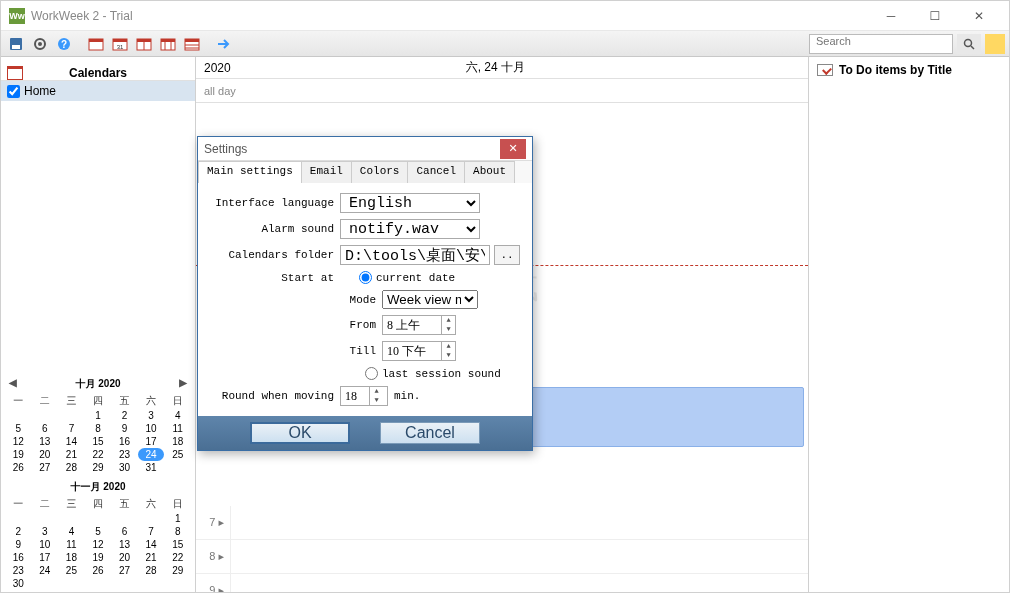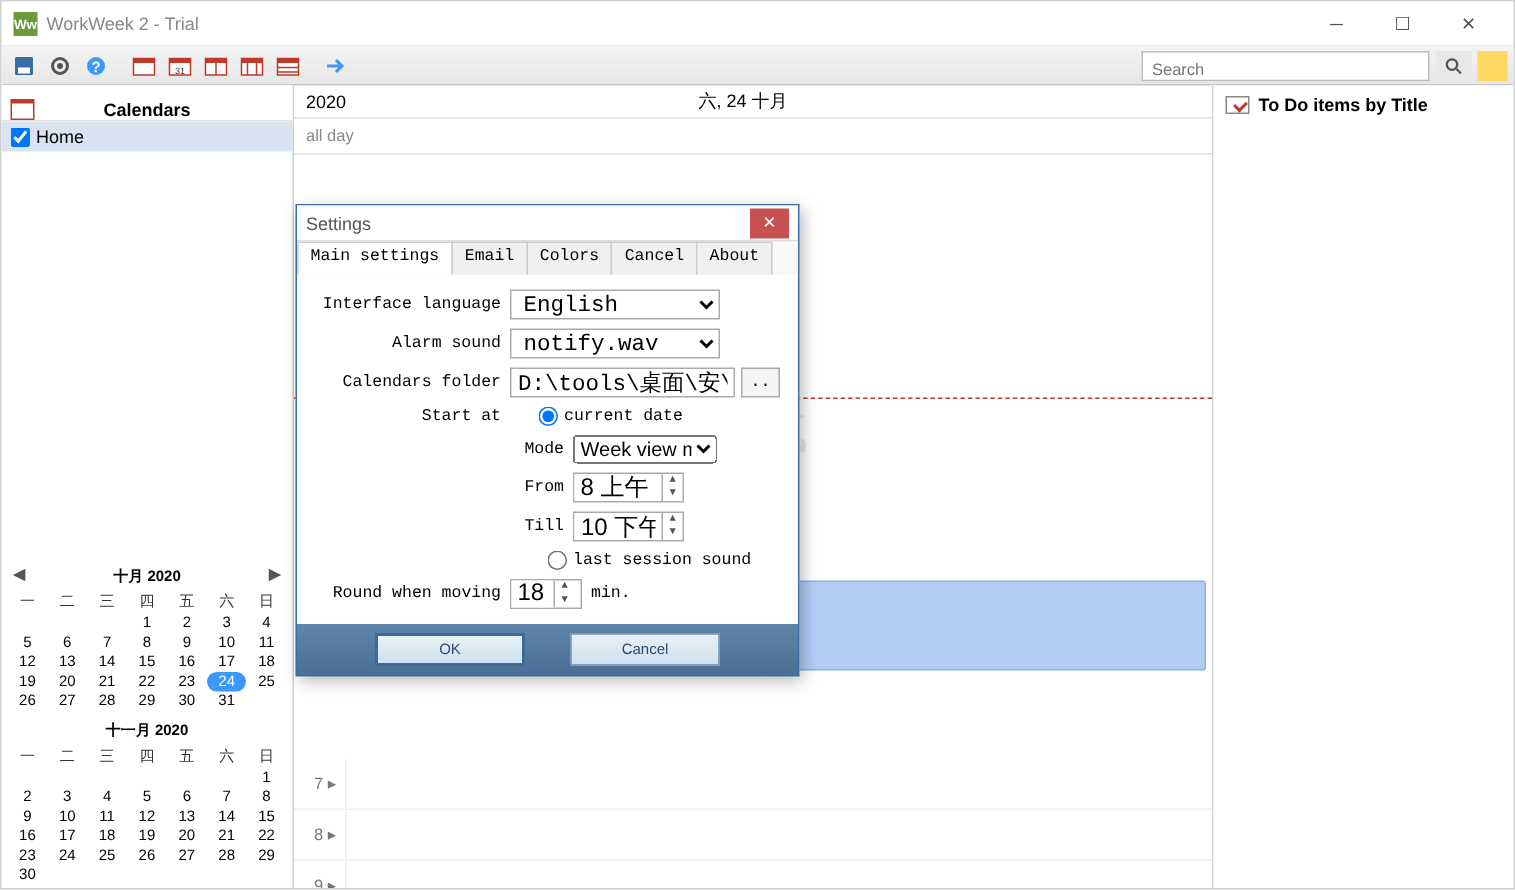--- a/index.html
+++ b/index.html
@@ -5,21 +5,21 @@
 * { box-sizing: border-box; margin: 0; padding: 0; }
 body { font-family: "Segoe UI", Tahoma, sans-serif; font-size: 12px; width: 1010px; height: 593px; background: #fff; overflow: hidden; position: relative; border: 1px solid #d0d0d0; }
 .titlebar { height: 30px; background: #fff; display: flex; align-items: center; padding: 0 8px; border-bottom: 1px solid #e8e8e8; }
 .titlebar .app-icon { width: 16px; height: 16px; background: #6a9a3a; margin-right: 6px; display: flex; align-items: center; justify-content: center; color: #fff; font-size: 9px; font-weight: bold; }
 .titlebar .title { color: #888; font-size: 12px; flex: 1; }
 .titlebar .win-controls { display: flex; gap: 0; }
 .titlebar .win-btn { width: 44px; height: 28px; display: flex; align-items: center; justify-content: center; color: #555; cursor: pointer; }
 .toolbar { height: 26px; background: linear-gradient(#f4f4f4, #e6e6e6); display: flex; align-items: center; padding: 0 4px; border-bottom: 1px solid #c8c8c8; }
 .toolbar .tb-btn { width: 22px; height: 22px; margin-right: 2px; display: flex; align-items: center; justify-content: center; cursor: pointer; border-radius: 2px; }
 .toolbar .spacer { flex: 1; }
-.toolbar .search-box { display: flex; align-items: flex-end; background: #fff; border: 1px solid #bbb; height: 20px; width: 192px; }
+.toolbar .search-box { display: flex; align-items: flex-start; background: #fff; border: 1px solid #bbb; height: 20px; width: 144px; }
 .toolbar .search-box input { border: none; outline: none; padding: 0 6px; font-size: 11px; width: 100%; color: #888; }
 .toolbar .search-icon-btn { width: 24px; height: 20px; background: #e8e8e8; display: flex; align-items: center; justify-content: center; margin-left: 4px; cursor: pointer; }
 .toolbar .note-btn { width: 20px; height: 20px; background: #ffd862; margin-left: 4px; cursor: pointer; }
 .main { display: flex; height: calc(100% - 56px); }
 .left-pane { width: 195px; border-right: 1px solid #d0d0d0; display: flex; flex-direction: column; background: #fff; }
 .cal-header { height: 24px; display: flex; align-items: flex-end; justify-content: center; font-weight: bold; background: #fff; border-bottom: 1px solid #e0e0e0; position: relative; }
 .cal-header .cal-icon { position: absolute; left: 6px; width: 16px; height: 14px; background: #fff; border: 1px solid #c0392b; border-top: 3px solid #c0392b; }
 .cal-list-item { display: flex; align-items: center; padding: 3px 6px; background: #d8e4f0; }
 .cal-list-item input { margin-right: 4px; }
 .cal-spacer { flex: 1; }
@@ -58,25 +58,25 @@
 .dialog .body { background: #fff; padding: 10px 10px 4px 10px; font-family: "Courier New", monospace; font-size: 11px; }
 .dialog .row { display: flex; align-items: center; margin-bottom: 6px; }
 .dialog .row .lbl { width: 132px; text-align: right; padding-right: 6px; }
 .dialog .row select, .dialog .row input[type=text] { height: 20px; font-family: inherit; font-size: 15px; border: 1px solid #aaa; padding: 0 4px; background: #fff; }
 .dialog .row select { width: 140px; }
 .dialog .row input.path { width: 150px; }
 .dialog .row .browse { width: 26px; height: 20px; border: 1px solid #aaa; margin-left: 4px; text-align: center; line-height: 18px; cursor: pointer; background: #f4f4f4; }
 .dialog .radio-group { display: flex; align-items: center; gap: 4px; padding-left: 19px; }
 .dialog .sub-row { margin-left: 138px; display: flex; align-items: center; margin-bottom: 6px; gap: 6px; }
 .dialog .spin { display: inline-flex; border: 1px solid #aaa; height: 20px; }
-.dialog .spin input { border: none; width: 58px; padding: 0 4px; font-family: Liberation Sans, sans-serif; font-size: 16px; }
+.dialog .spin input { border: none; width: 58px; padding: 0 4px; font-family: Liberation Serif, serif; font-size: 12px; }
 .dialog .spin .arrows { width: 14px; border-left: 1px solid #aaa; display: flex; flex-direction: column; }
 .dialog .spin .arrows span { flex: 1; font-size: 7px; text-align: center; line-height: 9px; cursor: pointer; color: #555; }
 .dialog .buttons { background: linear-gradient(#5f85ab, #4a6f94); height: 34px; display: flex; align-items: center; justify-content: center; gap: 30px; }
-.dialog .btn { width: 100px; height: 22px; border: 1px solid #7a9ab8; background: linear-gradient(#eaf1f7,#cde0f0); color: #2a4a6a; cursor: pointer; font-size: 10px; }
+.dialog .btn { width: 100px; height: 22px; border: 1px solid #7a9ab8; background: linear-gradient(#eaf1f7,#cde0f0); color: #2a4a6a; cursor: pointer; font-size: 16px; }
 .dialog .btn.primary { border: 2px solid #3b6a9b; }
 
 
 .watermark { position: absolute; left: 380px; top: 260px; font-size: 36px; color: #ccc; pointer-events: none; font-family: Arial; letter-spacing: 1px; display: flex; align-items: center; gap: 8px; opacity: 0.4; }
 .watermark .lock { width: 40px; height: 32px; border: 3px solid #bbb; border-radius: 4px; position: relative; }
 .watermark .lock::before { content:""; position:absolute; top:-18px; left:8px; width:18px; height:16px; border:3px solid #bbb; border-bottom:none; border-radius: 10px 10px 0 0; }
 
 svg { display: block; }
 </style>
 </head>

